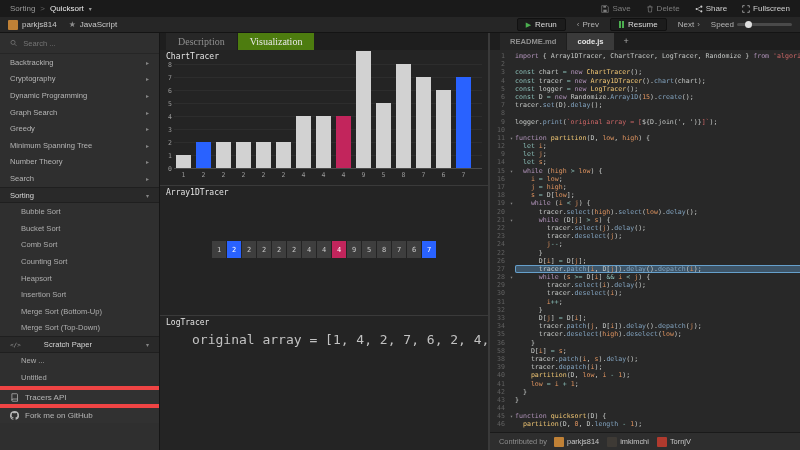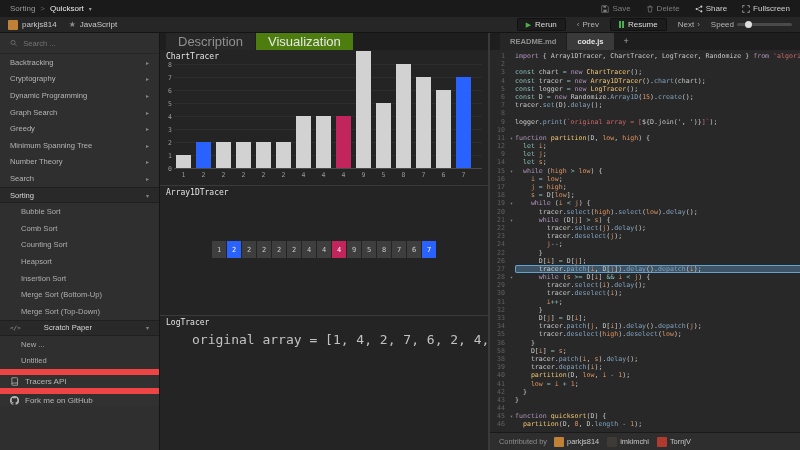--- a/index.html
+++ b/index.html
@@ -42,27 +42,27 @@
   .search { height:21px; min-height:21px; border-bottom:1px solid #262626; display:flex; align-items:center; gap:6px; padding:0 10px; color:#8a8a8a; }
   .search svg { width:8px; height:8px; }
   .search input { background:transparent; border:none; outline:none; color:#bbb; font-size:7.6px; width:100%; font-family:"Liberation Sans",sans-serif; }
   .side-list { flex:1; overflow:hidden; }
   .side-row { height:16.6px; display:flex; align-items:center; justify-content:space-between; padding:0 10px; color:#b5b5b5; font-size:7.6px; cursor:pointer; }
   .side-row .rchev { color:#848484; font-size:6px; }
   .side-row.hdr-selected { background:#292929; border-top:1px solid #1f1f1f; border-bottom:1px solid #1f1f1f; color:#d6d6d6; }
   .side-row.sub { padding-left:21px; justify-content:flex-start; color:#aeaeae; }
   .side-row .lwrap { display:flex; align-items:center; gap:23px; }
   .code-glyph { font-family:"DejaVu Sans Mono",monospace; font-size:6px; color:#9a9a9a; }
-  .side-foot { border-top:6px solid #ef4444; background:#313131; height:18.5px; display:flex; align-items:center; gap:6px; padding:0 10px; color:#b5b5b5; cursor:pointer; }
+  .side-foot { border-top:4px solid #ef4444; background:#313131; height:18.5px; display:flex; align-items:center; gap:6px; padding:0 10px; color:#b5b5b5; cursor:pointer; }
   .side-foot svg { width:9px; height:9px; }
 
   
   .middle { width:330px; min-width:330px; background:#242424; border-right:2px solid #3a3a3a; display:flex; flex-direction:column; }
   .vtabs { height:17px; min-height:17px; background:#1e1e1e; display:flex; align-items:stretch; padding-left:6px; gap:1px; }
-  .vtab { padding:0 12px; line-height:17px; font-size:13px; color:#909090; background:#272727; cursor:pointer; }
+  .vtab { padding:0 12px; line-height:17px; font-size:10px; color:#909090; background:#272727; cursor:pointer;font-family:Liberation Serif, serif; }
   .vtab.active { background:#4d7c0f; color:#e8e8e8; }
   .tracer-title { position:absolute; top:2px; left:6px; font-family:"DejaVu Sans Mono",monospace; font-size:8px; color:#e4e4e4; }
   .sec-chart { position:relative; height:136px; border-bottom:1px solid #3a3a3a; }
   .grid { position:absolute; left:14px; right:6px; bottom:16px; height:117px;
           background:repeating-linear-gradient(to top,#2d2d2d 0,#2d2d2d 1px,transparent 1px,transparent 13px); }
   .axis { position:absolute; left:14px; right:6px; bottom:16px; height:1px; background:#4a4a4a; }
   .ylabels span { position:absolute; left:2px; width:10px; text-align:right; font-family:"DejaVu Sans Mono",monospace; font-size:6.5px; color:#999; }
   .bars { position:absolute; left:16px; bottom:17px; display:flex; align-items:flex-end; gap:5px; }
   .bar-wrap { position:relative; display:flex; flex-direction:column; justify-content:flex-end; }
   .bar { width:15px; }
@@ -219,20 +219,21 @@
             <span>Search</span>
             <span class="rchev">▸</span>
           </div>
         </div>
       <div class="side-row hdr-selected">
         <span>Sorting</span>
         <span class="rchev">▾</span>
       </div>
       <div id="sorting-items">
           <div class="side-row sub">Bubble Sort</div>
+          <div class="side-row sub">Bucket Sort</div>
           <div class="side-row sub">Comb Sort</div>
           <div class="side-row sub">Counting Sort</div>
           <div class="side-row sub">Heapsort</div>
           <div class="side-row sub">Insertion Sort</div>
           <div class="side-row sub">Merge Sort (Bottom-Up)</div>
           <div class="side-row sub">Merge Sort (Top-Down)</div>
         </div>
       <div class="side-row hdr-selected">
         <span class="lwrap">
           <span class="code-glyph">&lt;/&gt;</span>

